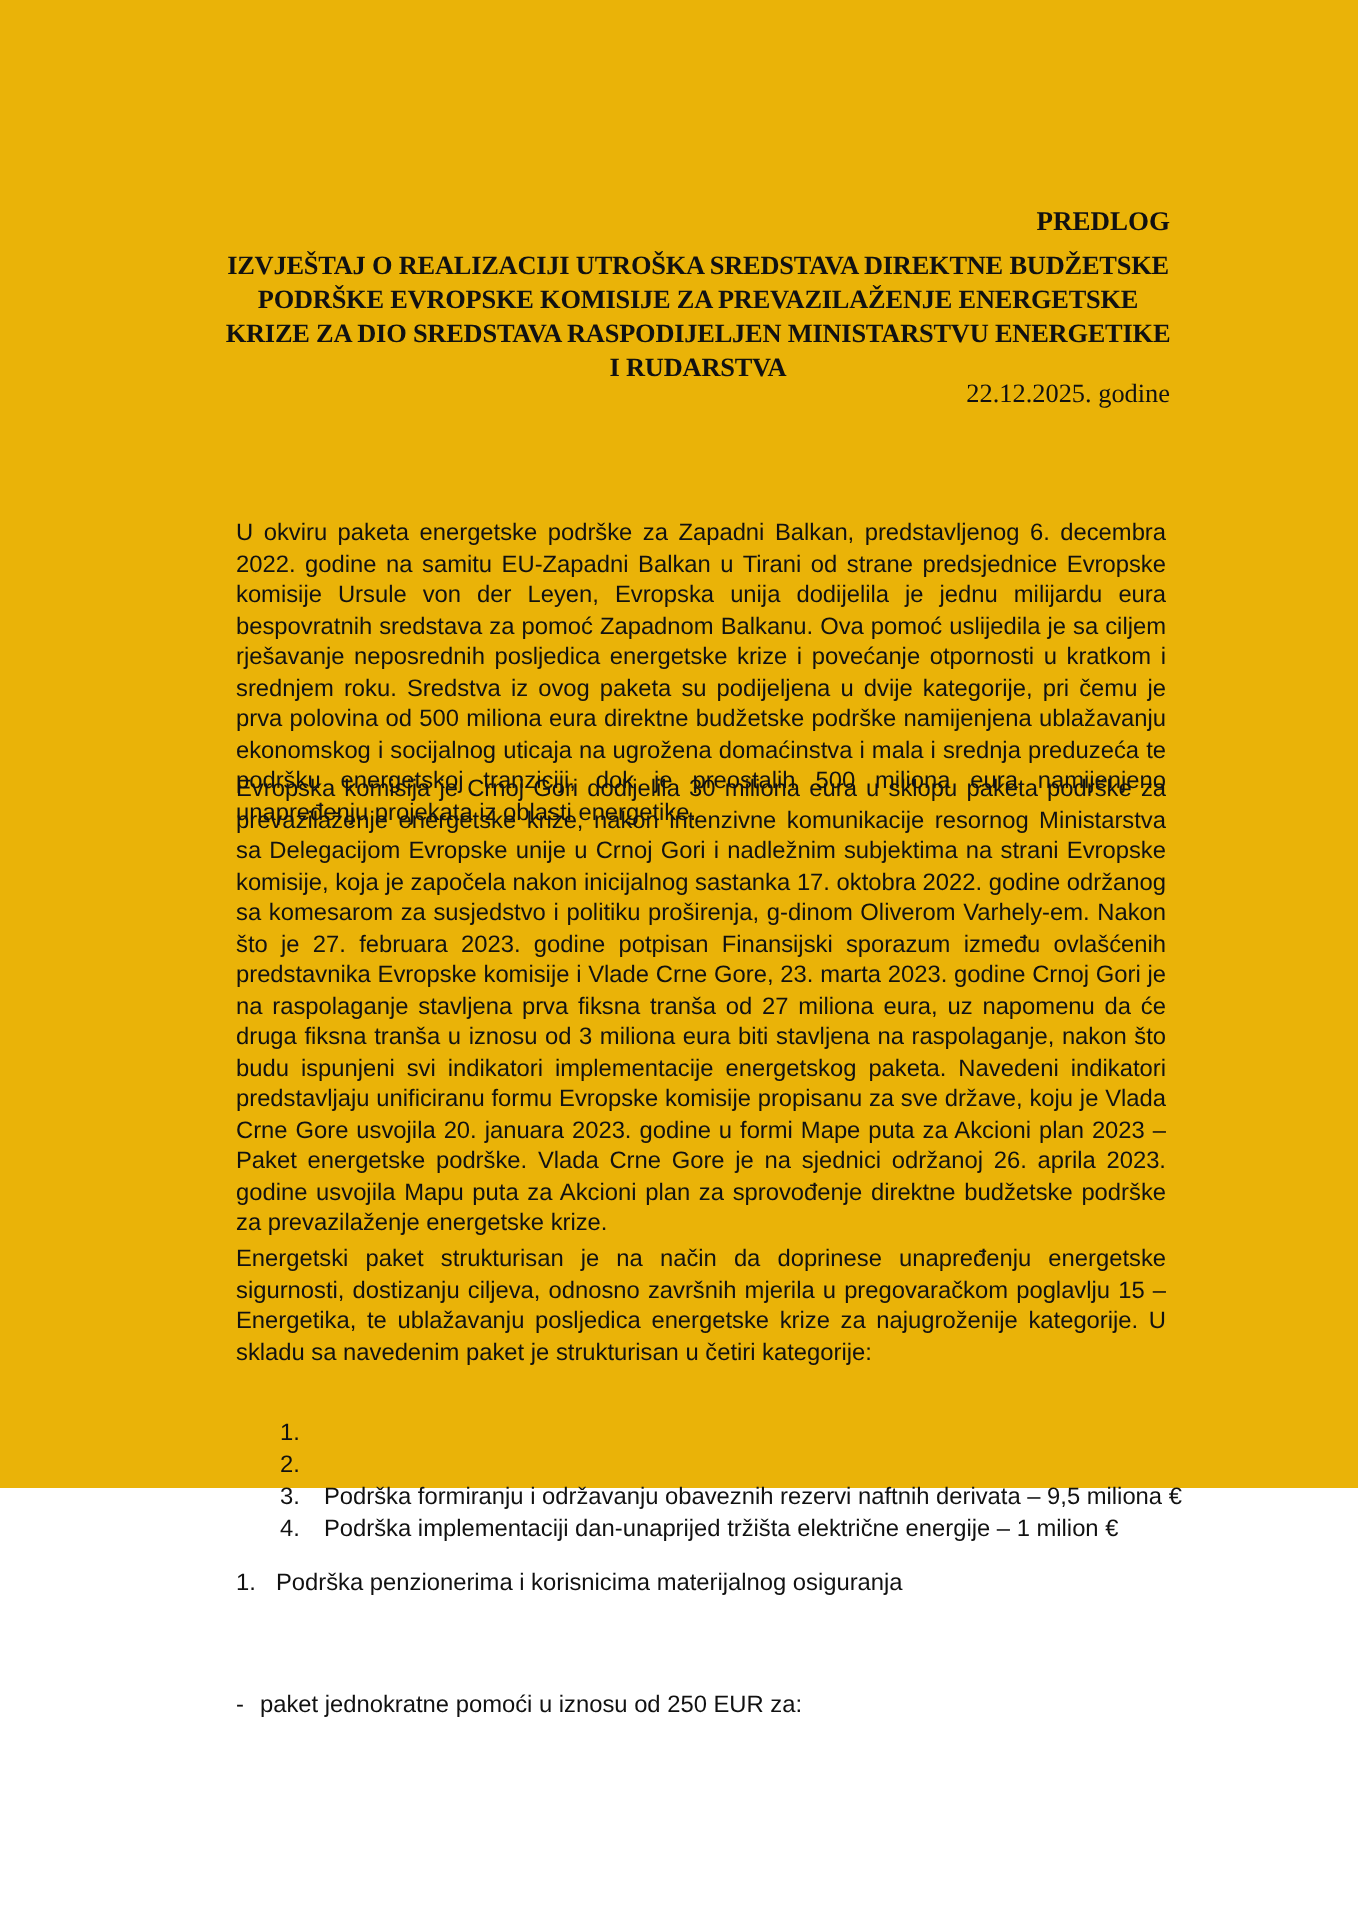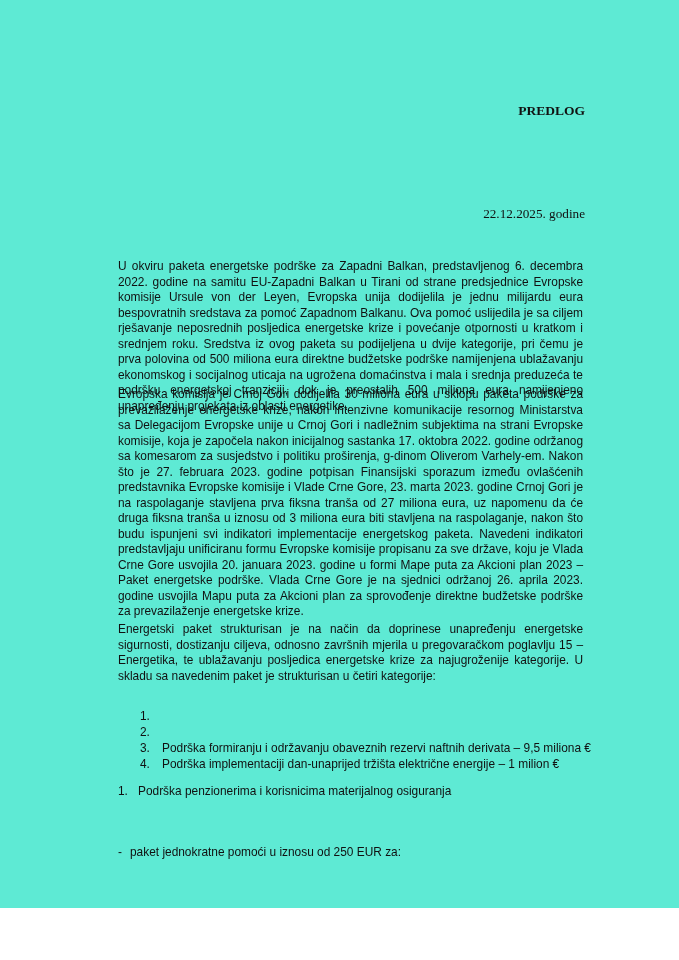--- a/index.html
+++ b/index.html
@@ -1,41 +1,42 @@
 <!DOCTYPE html>
 <html><head>
   <meta charset="utf-8">
   <style>
     html, body { margin: 0; padding: 0; background: #ffffff; }
     body { width: 679px; height: 960px; position: relative; overflow: hidden; color: #111; }
-    .page { position: absolute; left: 0; top: 0; width: 679px; height: 908px; background: #5eead4; }
+    .page { position: absolute; left: 0; top: 0; width: 679px; height: 744px; background: #eab308; }
     .serif { font-family: "Liberation Serif", serif; }
     .sans { font-family: "Liberation Sans", sans-serif; }
     .predlog { position: absolute; top: 103px; right: 94px; font-size: 13.5px; font-weight: bold; }
     .title { position: absolute; top: 124px; left: 112px; width: 474px; text-align: center; font-size: 13.2px; font-weight: bold; line-height: 17px; letter-spacing: -0.1px; }
-    .date { position: absolute; top: 206px; right: 94px; font-size: 13.2px; }
+    .date { position: absolute; top: 189px; right: 94px; font-size: 13.2px; }
     .body { position: absolute; left: 118px; width: 465px; font-size: 11.9px; line-height: 15.5px; text-align: justify; }
     .p1 { top: 259px; }
     .p2 { top: 387px; }
     .p3 { top: 622px; }
     .list { position: absolute; left: 140px; top: 708px; font-size: 11.9px; line-height: 16px; margin: 0; padding: 0; list-style: none; }
     .list li { display: flex; }
     .list .num { width: 22px; }
     .section-head { position: absolute; left: 118px; top: 784px; font-size: 11.9px; line-height: 15.5px; }
     .section-head .num { display: inline-block; width: 20px; }
     .section-head .txt { font-weight: normal; }
     .p4 { top: 800px; }
     .dash-item { position: absolute; left: 118px; top: 845px; font-size: 11.9px; line-height: 15.5px; }
     .dash-item .dash { display: inline-block; width: 12px; }
   </style>
 </head>
 <body>
 
 <div class="page">
   <div class="predlog serif">PREDLOG</div>
+  <div class="title serif">IZVJEŠTAJ O REALIZACIJI UTROŠKA SREDSTAVA DIREKTNE BUDŽETSKE PODRŠKE EVROPSKE KOMISIJE ZA PREVAZILAŽENJE ENERGETSKE KRIZE ZA DIO SREDSTAVA RASPODIJELJEN MINISTARSTVU ENERGETIKE I RUDARSTVA</div>
   <div class="date serif">22.12.2025. godine</div>
 
   <div class="body sans p1">U okviru paketa energetske podrške za Zapadni Balkan, predstavljenog 6. decembra 2022. godine na samitu EU-Zapadni Balkan u Tirani od strane predsjednice Evropske komisije Ursule von der Leyen, Evropska unija dodijelila je jednu milijardu eura bespovratnih sredstava za pomoć Zapadnom Balkanu. Ova pomoć uslijedila je sa ciljem rješavanje neposrednih posljedica energetske krize i povećanje otpornosti u kratkom i srednjem roku. Sredstva iz ovog paketa su podijeljena u dvije kategorije, pri čemu je prva polovina od 500 miliona eura direktne budžetske podrške namijenjena ublažavanju ekonomskog i socijalnog uticaja na ugrožena domaćinstva i mala i srednja preduzeća te podršku energetskoj tranziciji, dok je preostalih 500 miliona eura namijenjeno unapređenju projekata iz oblasti energetike.</div>
   <div class="body sans p2">Evropska komisija je Crnoj Gori dodijelila 30 miliona eura u sklopu paketa podrške za prevazilaženje energetske krize, nakon intenzivne komunikacije resornog Ministarstva sa Delegacijom Evropske unije u Crnoj Gori i nadležnim subjektima na strani Evropske komisije, koja je započela nakon inicijalnog sastanka 17. oktobra 2022. godine održanog sa komesarom za susjedstvo i politiku proširenja, g-dinom Oliverom Varhely-em. Nakon što je 27. februara 2023. godine potpisan Finansijski sporazum između ovlašćenih predstavnika Evropske komisije i Vlade Crne Gore, 23. marta 2023. godine Crnoj Gori je na raspolaganje stavljena prva fiksna tranša od 27 miliona eura, uz napomenu da će druga fiksna tranša u iznosu od 3 miliona eura biti stavljena na raspolaganje, nakon što budu ispunjeni svi indikatori implementacije energetskog paketa. Navedeni indikatori predstavljaju unificiranu formu Evropske komisije propisanu za sve države, koju je Vlada Crne Gore usvojila 20. januara 2023. godine u formi Mape puta za Akcioni plan 2023 – Paket energetske podrške. Vlada Crne Gore je na sjednici održanoj 26. aprila 2023. godine usvojila Mapu puta za Akcioni plan za sprovođenje direktne budžetske podrške za prevazilaženje energetske krize.</div>
   <div class="body sans p3">Energetski paket strukturisan je na način da doprinese unapređenju energetske sigurnosti, dostizanju ciljeva, odnosno završnih mjerila u pregovaračkom poglavlju 15 – Energetika, te ublažavanju posljedica energetske krize za najugroženije kategorije. U skladu sa navedenim paket je strukturisan u četiri kategorije:</div>
 
   <ol class="list sans">
     <li>
         <span class="num">1.</span>
       </li>

